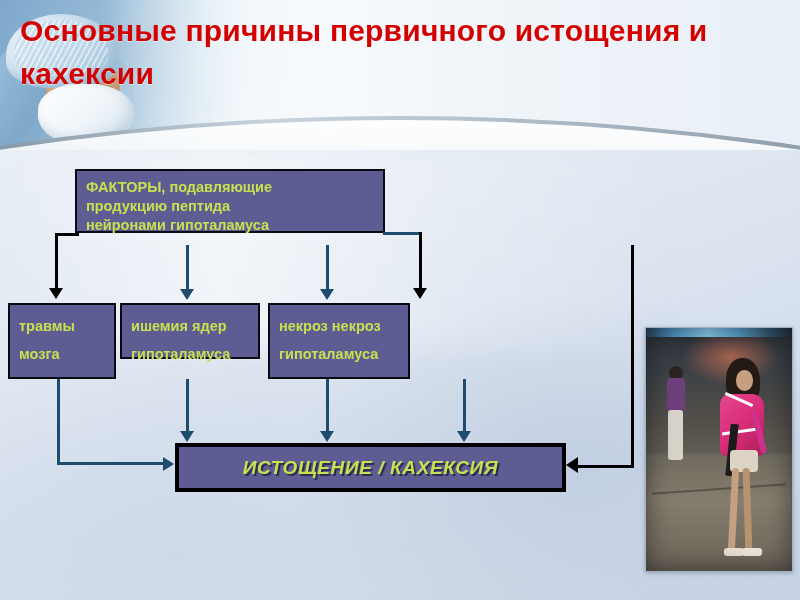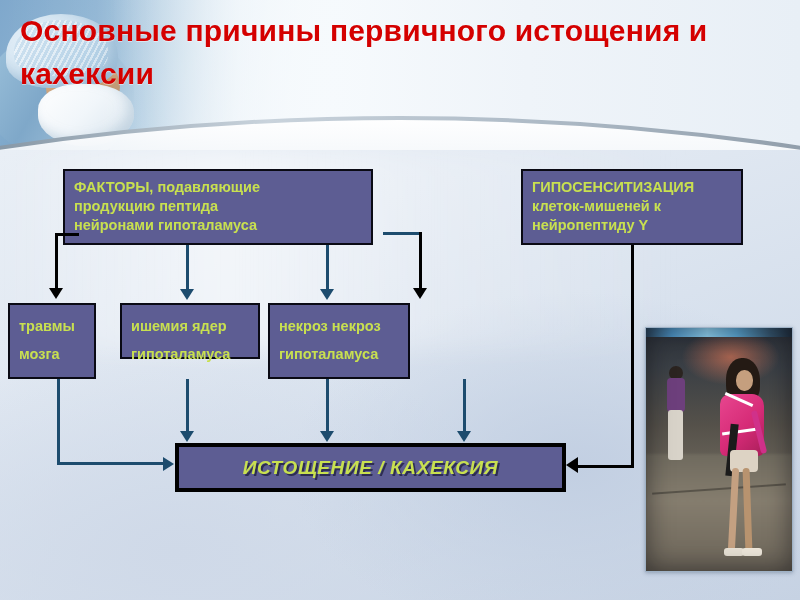--- a/index.html
+++ b/index.html
@@ -145,43 +145,40 @@
           </linearGradient>
         </defs>
         <path d="M0,58 Q440,-14 880,58 L880,120 L0,120 Z" fill="url(#arcf)"></path>
         <path d="M0,58 Q440,-14 880,58" fill="none" stroke="url(#arcg)" stroke-width="4"></path>
       </svg>
     </div>
   </div>
 
   <div class="title">Основные причины первичного истощения и кахексии</div>
 
-  <div class="box" style="left:63px;top:169px;width:310px;height:76px;">ФАКТОРЫ, подавляющие
+  <div class="box" style="left:75px;top:169px;width:310px;height:64px;">ФАКТОРЫ, подавляющие
 продукцию пептида
 нейронами гипоталамуса</div>
 
-  <div class="box" style="left:521px;top:169px;width:222px;height:76px;">ГИПОСЕНСИТИЗАЦИЯ
-клеток-мишеней к
-нейропептиду Y</div>
 
   <div class="ln h-black" style="left:55px;top:233px;width:24px;"></div>
   <div class="ln v-black" style="left:55px;top:233px;height:55px;"></div>
   <div class="arrow-down black" style="left:49px;top:288px;"></div>
 
   <div class="ln v-navy" style="left:186px;top:245px;height:44px;"></div>
   <div class="arrow-down navy" style="left:180px;top:289px;"></div>
 
   <div class="ln v-navy" style="left:326px;top:245px;height:44px;"></div>
   <div class="arrow-down navy" style="left:320px;top:289px;"></div>
 
   <div class="ln h-navy" style="left:383px;top:232px;width:39px;"></div>
   <div class="ln v-black" style="left:419px;top:232px;height:56px;"></div>
   <div class="arrow-down black" style="left:413px;top:288px;"></div>
 
-  <div class="box wide-lead" style="left:8px;top:303px;width:88px;height:76px;">травмы
+  <div class="box wide-lead" style="left:8px;top:303px;width:108px;height:76px;">травмы
 мозга</div>
 
   <div class="box wide-lead" style="left:120px;top:303px;width:140px;height:56px;">ишемия ядер
 гипоталамуса</div>
 
   <div class="box wide-lead" style="left:268px;top:303px;width:142px;height:76px;">некроз некроз
 гипоталамуса</div>
 
 
   <div class="ln v-navy" style="left:57px;top:379px;height:85px;"></div>

